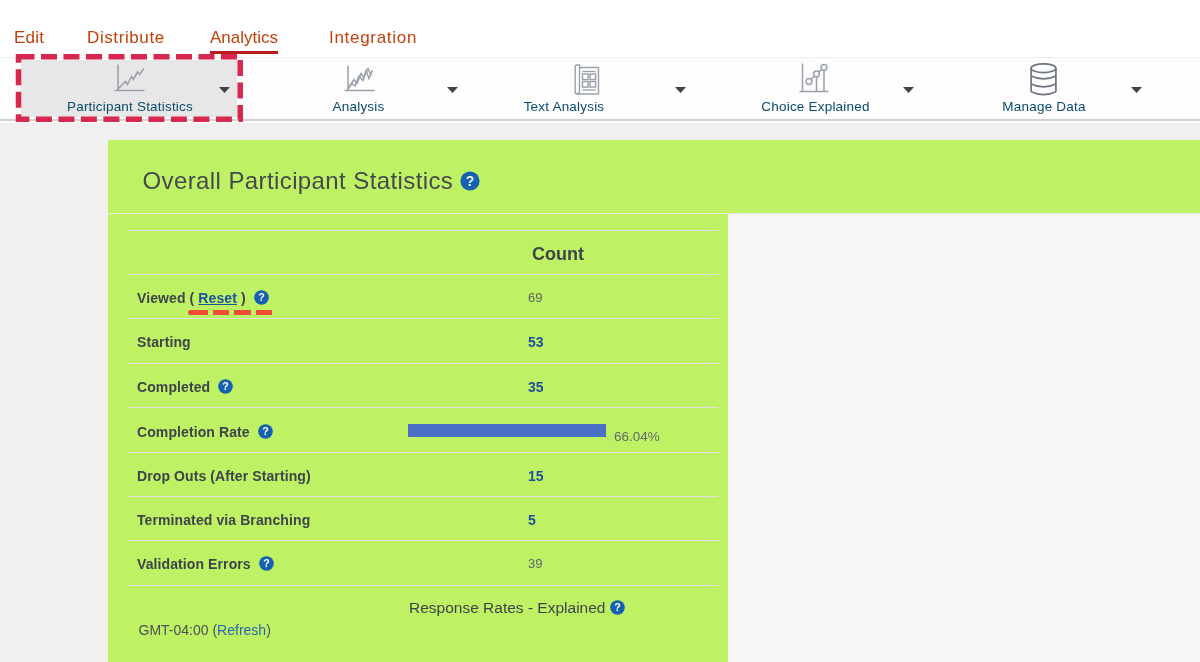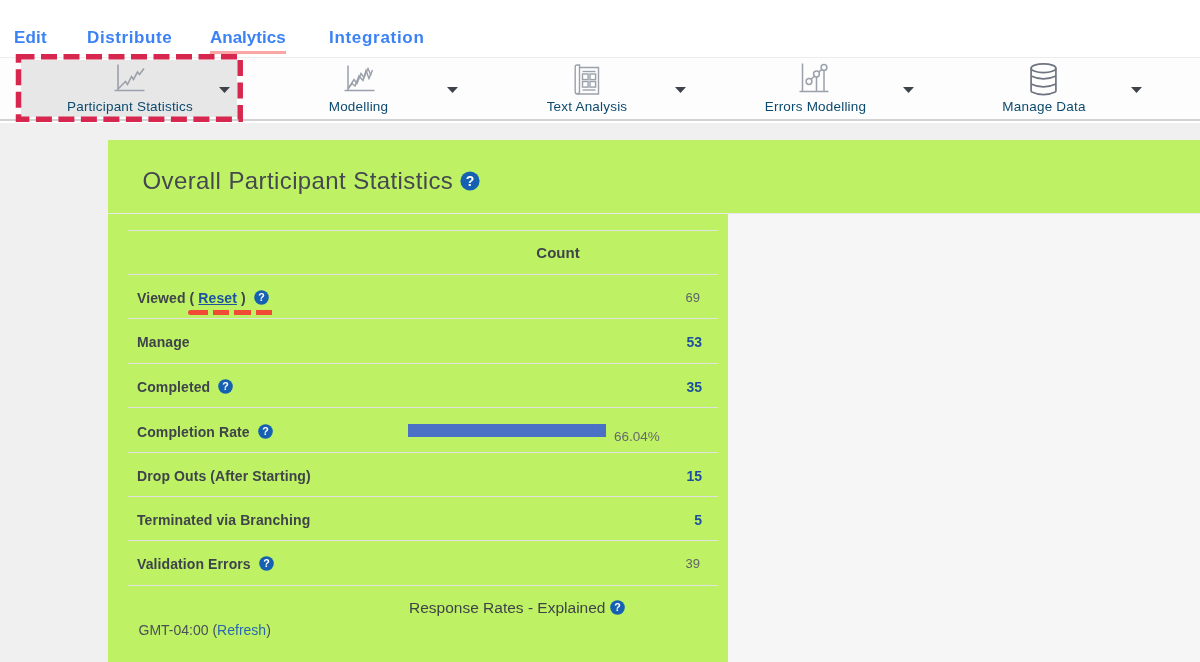--- a/index.html
+++ b/index.html
@@ -1,47 +1,47 @@
 <!DOCTYPE html>
 <html><head>
 <meta charset="utf-8">
 <style>
   * { margin:0; padding:0; box-sizing:border-box; }
   html,body { width:1200px; height:662px; }
   body { position:relative; font-family:"Liberation Sans",sans-serif; background:#fff; overflow:hidden; }
   .abs { position:absolute; }
   
-  .nav span { position:absolute; top:28px; font-size:17px; font-weight:700; color:#3b82f6; letter-spacing:0.2px; }
+  .nav span { position:absolute; top:28px; font-size:17px; font-weight:400; color:#c2410c; letter-spacing:0.2px; }
   
   .toolbar { position:absolute; top:57px; left:0; width:1200px; height:64px; background:#fdfdfd; border-top:1px solid #ececec; border-bottom:2px solid #d2d2d2; }
   .tool-label { position:absolute; top:99px; width:180px; text-align:center; font-size:13.5px; color:#0c4a6e; letter-spacing:0.2px; }
   .selbg { position:absolute; left:21px; top:60px; width:216px; height:57px; background:#e7e7e7; }
   
   .graybg { position:absolute; top:123px; left:0; width:1200px; height:539px; background:#f0f0f0; }
   .main { position:absolute; top:140px; left:108px; width:1092px; height:624px; background:#bef264; }
   .hdr-divider { position:absolute; top:73px; left:0; width:1092px; height:1px; background:#e9e9e9; }
   .rshade { position:absolute; left:620px; top:74px; width:472px; height:448px; background:#f6f6f6; }
   h1 { position:absolute; left:34.5px; top:27px; font-size:24px; font-weight:400; color:#45494f; letter-spacing:0.4px; }
   .hline { position:absolute; left:19.5px; width:590px; height:1px; background:#e2e2e2; }
   .lbl { position:absolute; left:29px; font-size:14px; font-weight:700; color:#3f444b; letter-spacing:0.1px; }
-  .val { position:absolute; left:432px; width:162px; text-align:right; font-size:14px; }
+  .val { position:absolute; left:420px; width:162px; text-align:left; font-size:14px; }
   .vblue { color:#1d4f9e; font-weight:700; }
   .vgray { color:#5f646b; font-weight:400; font-size:13px; padding-right:2px; }
   .blue { color:#1d52a0;text-decoration:underline; }
   .bar { position:absolute; left:300px; top:283.5px; width:198px; height:13.5px; background:#4a71c6; }
   .barlabel { position:absolute; left:506px; top:289px; font-size:13.5px; color:#66696e; }
   .foot { position:absolute; font-size:14px; color:#4b5057; }
   .qmark { display:inline-block; vertical-align:-2px; }
 </style>
 </head>
 <body>
   <div class="nav">
     <span style="left:14px;">Edit</span>
     <span style="left:87px; letter-spacing:0.6px;">Distribute</span>
-    <span style="left:210px; letter-spacing:0px; border-bottom:3px solid #fca5a5; padding-bottom:3px;">Analytics</span>
+    <span style="left:210px; letter-spacing:0px; border-bottom:3px solid #b91c1c; padding-bottom:3px;">Analytics</span>
     <span style="left:329px; letter-spacing:0.7px;">Integration</span>
   </div>
 
   <div class="toolbar"></div>
   <div class="selbg"></div>
 
   <svg class="abs" style="left:112px; top:61px;" width="34" height="34" viewBox="0 0 34 34" fill="none" stroke="#9ba1ab" stroke-width="1.6">
     <path d="M6 3.5 V29.5 M2.5 29.5 H32.5"></path>
     <path d="M6 28 L13.5 20.5 L15.5 23.5 L19.5 15.5 L21.5 18.5 L25.5 11 L27.5 13.5 L32 7.5"></path>
   </svg>
@@ -86,23 +86,23 @@
     <polygon points="0,0 11,0 5.5,6" fill="#3e434a"></polygon>
   </svg>
   <svg class="abs" style="left:903px; top:87px;" width="11" height="6">
     <polygon points="0,0 11,0 5.5,6" fill="#3e434a"></polygon>
   </svg>
   <svg class="abs" style="left:1131px; top:87px;" width="11" height="6">
     <polygon points="0,0 11,0 5.5,6" fill="#3e434a"></polygon>
   </svg>
 
   <div class="tool-label" style="left:40px;">Participant Statistics</div>
-  <div class="tool-label" style="left:268.5px;">Modelling</div>
-  <div class="tool-label" style="left:497px;text-align:center;">Text Analysis</div>
-  <div class="tool-label" style="left:725.5px;">Errors Modelling</div>
+  <div class="tool-label" style="left:268.5px;">Analysis</div>
+  <div class="tool-label" style="left:474px;text-align:center;">Text Analysis</div>
+  <div class="tool-label" style="left:725.5px;">Choice Explained</div>
   <div class="tool-label" style="left:954px;">Manage Data</div>
 
   <svg class="abs" style="left:13px; top:52px;" width="234" height="72">
     <rect x="5.5" y="4.75" width="221.7" height="62.5" fill="none" stroke="#d7274e" stroke-width="5.5" stroke-dasharray="16 6.5"></rect>
   </svg>
 
   <div class="graybg"></div>
   <div class="main">
     <div class="rshade"></div>
     <div class="hdr-divider"></div>
@@ -115,34 +115,34 @@
     <div class="hline" style="top:90px;"></div>
     <div class="hline" style="top:133.5px;"></div>
     <div class="hline" style="top:178px;"></div>
     <div class="hline" style="top:222.5px;"></div>
     <div class="hline" style="top:267px;"></div>
     <div class="hline" style="top:311.5px;"></div>
     <div class="hline" style="top:356px;"></div>
     <div class="hline" style="top:400px;"></div>
     <div class="hline" style="top:444.5px;"></div>
 
-    <div class="abs" style="left:370px; top:104px; width:160px; text-align:center; font-size:15px; font-weight:700; color:#3f444b;">Count</div>
+    <div class="abs" style="left:370px; top:104px; width:160px; text-align:center; font-size:18px; font-weight:700; color:#3f444b;">Count</div>
 
     <div class="lbl" style="top:149.7px;">Viewed ( <span class="blue">Reset</span> )&nbsp; <svg class="qmark" width="15" height="15" viewBox="0 0 14 14">
         <circle cx="7" cy="7" r="6.8" fill="#1660b2"></circle>
         <text x="7" y="10.6" font-size="10" font-weight="bold" fill="#fff" text-anchor="middle" font-family="Liberation Sans">?</text>
       </svg></div>
     <div class="val vgray" style="top:149.7px;">69</div>
 
     <div class="abs" style="left:80.3px; top:169.5px; width:20px; height:5px; background:#f04b35; border-radius:3px 0 0 3px;"></div>
     <div class="abs" style="left:104.5px; top:169.5px; width:16px; height:5px; background:#f04b35;"></div>
     <div class="abs" style="left:126.2px; top:169.5px; width:16.6px; height:5px; background:#f04b35;"></div>
     <div class="abs" style="left:147.8px; top:169.5px; width:16.7px; height:5px; background:#f04b35;"></div>
 
-    <div class="lbl" style="top:194.2px;">Manage</div>
+    <div class="lbl" style="top:194.2px;">Starting</div>
     <div class="val vblue" style="top:194.2px;">53</div>
 
     <div class="lbl" style="top:238.7px;">Completed&nbsp; <svg class="qmark" width="15" height="15" viewBox="0 0 14 14">
         <circle cx="7" cy="7" r="6.8" fill="#1660b2"></circle>
         <text x="7" y="10.6" font-size="10" font-weight="bold" fill="#fff" text-anchor="middle" font-family="Liberation Sans">?</text>
       </svg></div>
     <div class="val vblue" style="top:238.7px;">35</div>
 
     <div class="lbl" style="top:284.2px;">Completion Rate&nbsp; <svg class="qmark" width="15" height="15" viewBox="0 0 14 14">
         <circle cx="7" cy="7" r="6.8" fill="#1660b2"></circle>

